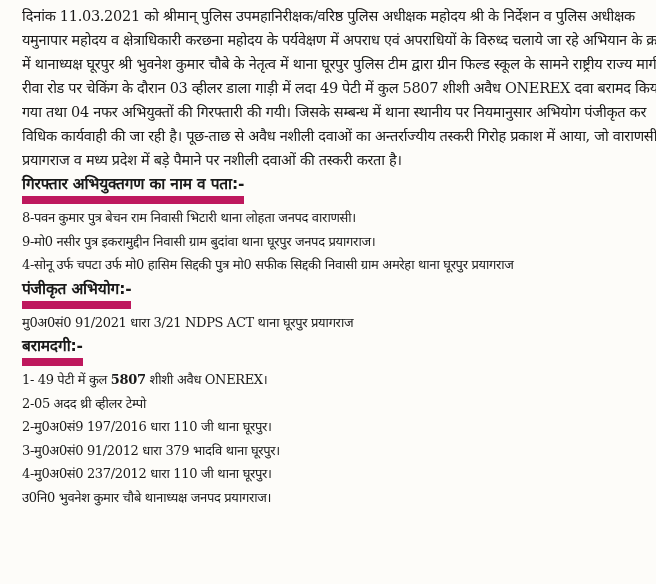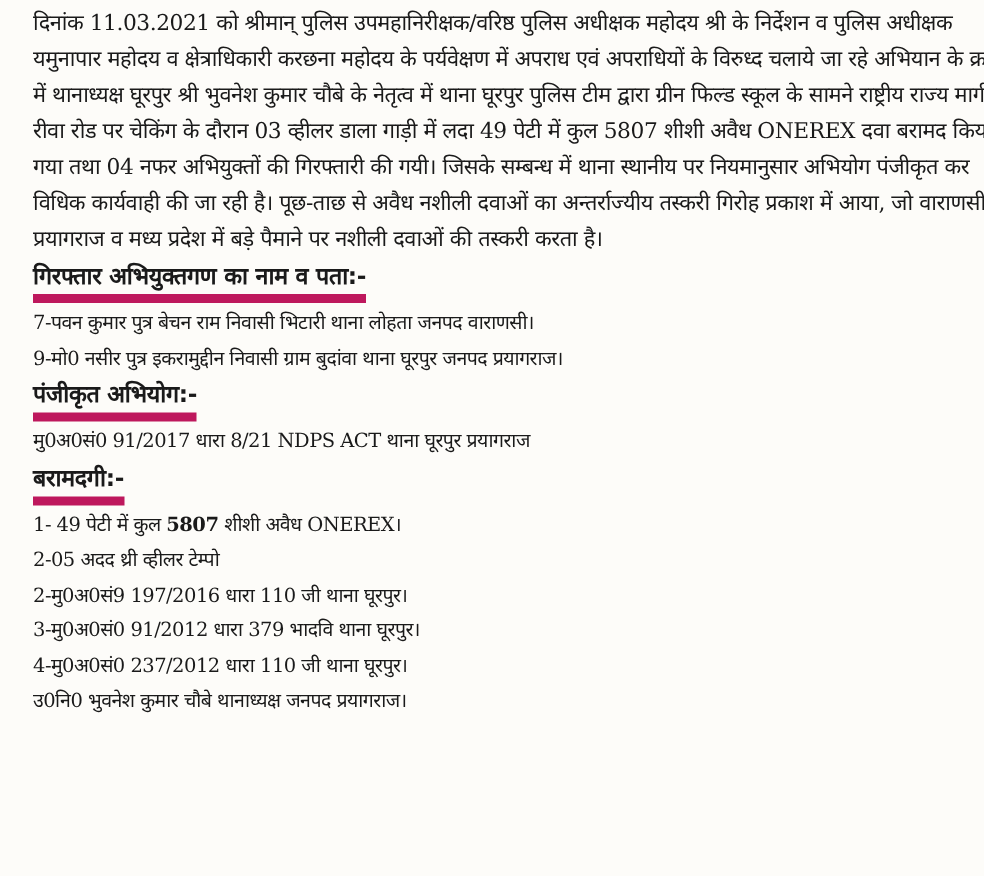--- a/index.html
+++ b/index.html
@@ -26,21 +26,21 @@
       line-height: 24px;
       height: 24px;
       white-space: nowrap;
       letter-spacing: -0.3px;
     }
     .heading {
       font-family: "DejaVu Sans", "Liberation Sans", sans-serif;
       font-weight: bold;
       font-size: 15.5px;
       display: inline-block;
-      border-bottom: 6px solid #be185d;
+      border-bottom: 8px solid #be185d;
       line-height: 22px;
       padding-bottom: 1px;
       margin-top: 1px;
       margin-bottom: 2px;
       white-space: nowrap;
       letter-spacing: -0.2px;
     }
     .item {
       font-size: 13px;
       line-height: 23.5px;
@@ -65,27 +65,28 @@
     <div class="para-line">यमुनापार महोदय व क्षेत्राधिकारी करछना महोदय के पर्यवेक्षण में अपराध एवं अपराधियों के विरुध्द चलाये जा रहे अभियान के क्रम</div>
     <div class="para-line">में थानाध्यक्ष घूरपुर श्री भुवनेश कुमार चौबे के नेतृत्व में थाना घूरपुर पुलिस टीम द्वारा ग्रीन फिल्ड स्कूल के सामने राष्ट्रीय राज्य मार्ग</div>
     <div class="para-line">रीवा रोड पर चेकिंग के दौरान 03 व्हीलर डाला गाड़ी में लदा 49 पेटी में कुल 5807 शीशी अवैध ONEREX  दवा बरामद किया</div>
     <div class="para-line">गया तथा 04 नफर अभियुक्तों की गिरफ्तारी की गयी। जिसके सम्बन्ध में थाना स्थानीय पर नियमानुसार अभियोग पंजीकृत कर</div>
     <div class="para-line">विधिक कार्यवाही की जा रही है। पूछ-ताछ से अवैध नशीली दवाओं का अन्तर्राज्यीय तस्करी गिरोह प्रकाश में आया, जो वाराणसी,</div>
     <div class="para-line">प्रयागराज व मध्य प्रदेश में बड़े पैमाने पर नशीली दवाओं की तस्करी करता है।</div>
   </div>
 
   <div class="section">
     <div class="heading">गिरफ्तार अभियुक्तगण का नाम व पता:-</div>
-    <div class="item">7-पवन कुमार पुत्र बेचन राम निवासी भिटारी थाना लोहता जनपद वाराणसी।</div>
+    <div class="item">8-पवन कुमार पुत्र बेचन राम निवासी भिटारी थाना लोहता जनपद वाराणसी।</div>
     <div class="item">9-मो0 नसीर पुत्र इकरामुद्दीन निवासी ग्राम बुदांवा थाना घूरपुर जनपद प्रयागराज।</div>
+    <div class="item">4-सोनू उर्फ चपटा उर्फ मो0 हासिम सिद्दकी पुत्र मो0 सफीक सिद्दकी निवासी ग्राम अमरेहा थाना घूरपुर प्रयागराज</div>
   </div>
 
   <div class="section">
     <div class="heading">पंजीकृत अभियोग:-</div>
-    <div class="item">मु0अ0सं0 91/2017 धारा 8/21 NDPS ACT थाना घूरपुर प्रयागराज</div>
+    <div class="item">मु0अ0सं0 91/2021 धारा 3/21 NDPS ACT थाना घूरपुर प्रयागराज</div>
   </div>
 
   <div class="section">
     <div class="heading">बरामदगी:-</div>
     <div class="item"><span>1- 49 पेटी में कुल </span><span class="bold">5807</span><span> शीशी अवैध ONEREX।</span></div>
     <div class="item">2-05 अदद थ्री व्हीलर टेम्पो</div>
   </div>
 
   <div class="section">
     <div class="item">2-मु0अ0सं9 197/2016 धारा 110 जी थाना घूरपुर।</div>

